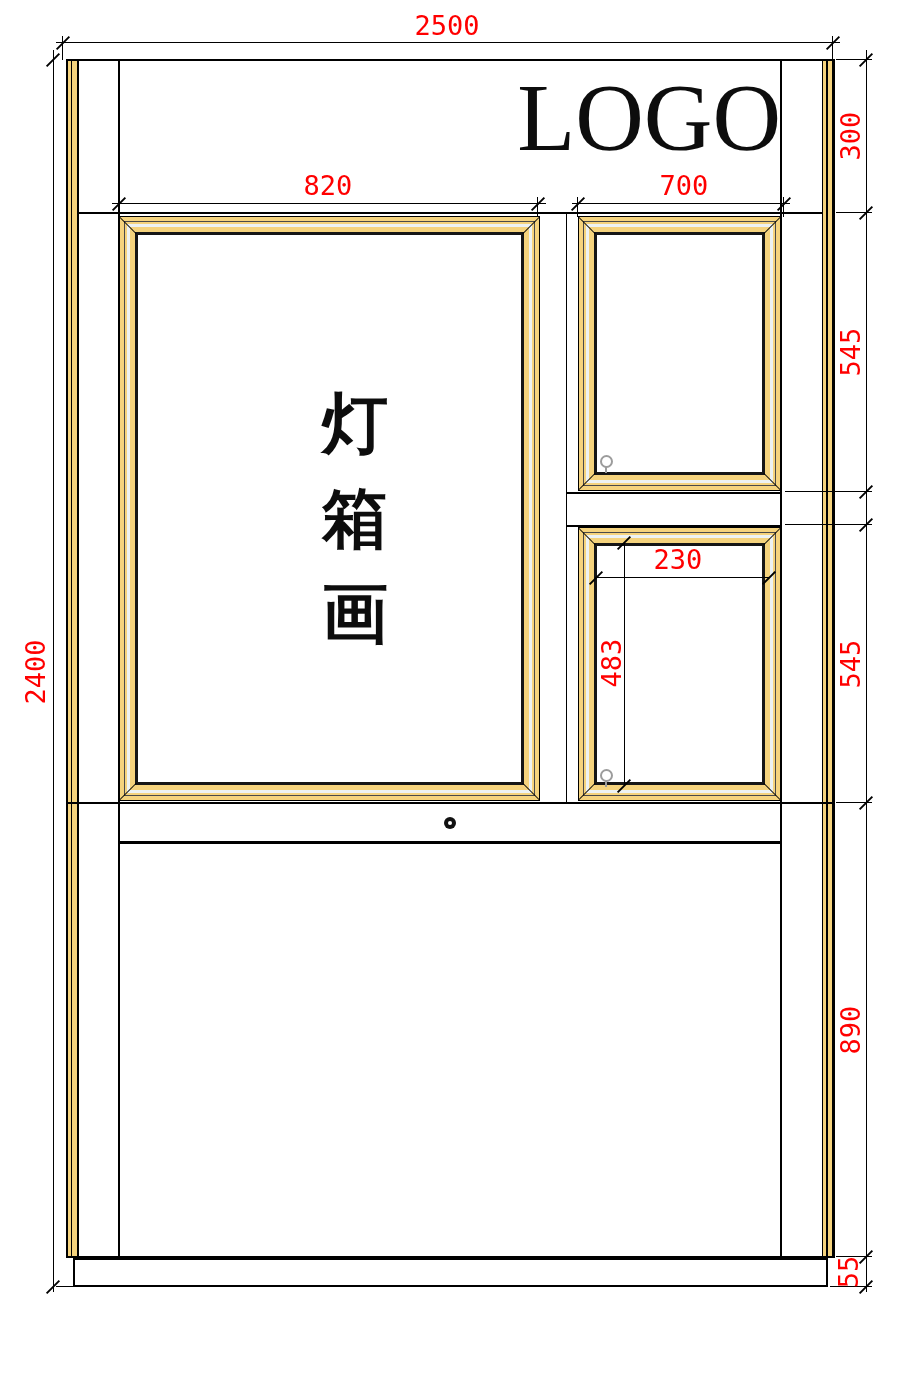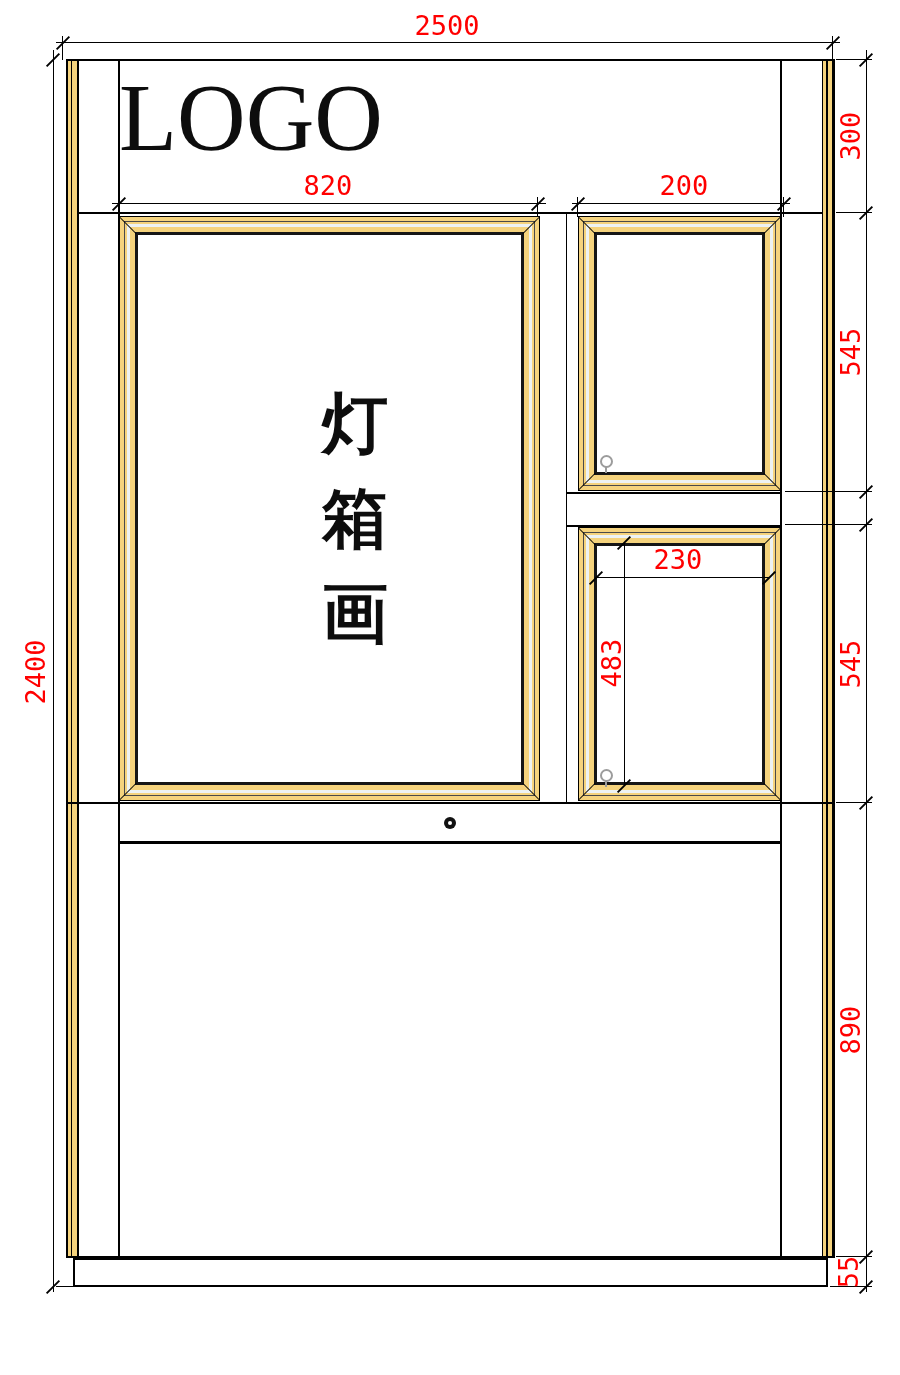--- a/index.html
+++ b/index.html
@@ -18,21 +18,21 @@
   .fropen{position:absolute;inset:15px;border:3px solid #161616;background:#fff;}
   .miter{position:absolute;width:24px;height:1px;background:#000;}
   .miter.tl{left:-4px;top:8px;transform:rotate(45deg);}
   .miter.tr{right:-4px;top:8px;transform:rotate(-45deg);}
   .miter.bl{left:-4px;bottom:8px;transform:rotate(-45deg);}
   .miter.br{right:-4px;bottom:8px;transform:rotate(45deg);}
   .pin{position:absolute;width:9px;height:9px;border:2px solid #9C9C9C;border-radius:50%;}
   .pin::after{content:"";position:absolute;left:3px;top:9px;width:2px;height:7px;background:#9C9C9C;}
   .knob{position:absolute;left:444px;top:817px;width:12px;height:12px;border-radius:50%;background:#111;}
   .knob::after{content:"";position:absolute;left:4px;top:4px;width:4px;height:4px;border-radius:50%;background:#fff;}
-  #logo{position:absolute;left:119px;top:68px;width:662px;text-align:left;
+  #logo{position:absolute;left:119px;top:68px;width:662px;text-align:right;
         font-family:"Liberation Serif","DejaVu Serif",serif;font-size:95px;line-height:100px;color:#0d0d0d;}
   .cjk{color:#0d0d0d;font-family:"Liberation Sans","DejaVu Sans",sans-serif;}
   #lightbox-text{position:absolute;left:318px;top:376px;width:74px;text-align:center;}
   #lightbox-text div{font-size:66px;line-height:95px;font-weight:600;}
   #view-title{position:absolute;left:330px;top:1296px;width:220px;text-align:center;
         font-size:57px;line-height:60px;font-weight:700;}
   .base{position:absolute;left:73px;top:1258px;width:755px;height:29px;
         border:2px solid #000;box-sizing:border-box;background:#fff;}
 </style>
 </head>
@@ -111,21 +111,21 @@
   <div class="tick" style="left:110px;top:203px"></div>
   <div class="tick" style="left:529px;top:203px"></div>
   <div class="ln" style="left:537px;top:197px;width:1px;height:20px"></div>
   <div class="red" style="left:278px;top:172px;width:100px">820</div>
 
   <div class="ln" style="left:572px;top:203px;width:218px;height:1px"></div>
   <div class="tick" style="left:569px;top:203px"></div>
   <div class="tick" style="left:775px;top:203px"></div>
   <div class="ln" style="left:577px;top:197px;width:1px;height:20px"></div>
   <div class="ln" style="left:783px;top:197px;width:1px;height:20px"></div>
-  <div class="red" style="left:634px;top:172px;width:100px">200</div>
+  <div class="red" style="left:634px;top:172px;width:100px">700</div>
 
   <div class="ln" style="left:866px;top:50px;width:1px;height:1242px"></div>
   <div class="tick" style="left:857px;top:59px"></div>
   <div class="tick" style="left:857px;top:212px"></div>
   <div class="tick" style="left:857px;top:491px"></div>
   <div class="tick" style="left:857px;top:524px"></div>
   <div class="tick" style="left:857px;top:802px"></div>
   <div class="tick" style="left:857px;top:1256px"></div>
   <div class="tick" style="left:857px;top:1286px"></div>
   <div class="ln" style="left:836px;top:59px;width:36px;height:1px"></div>

